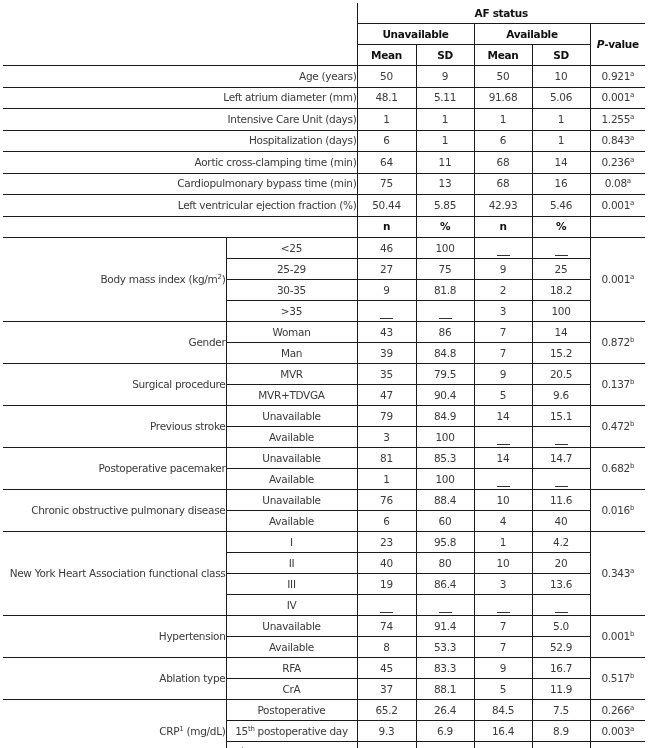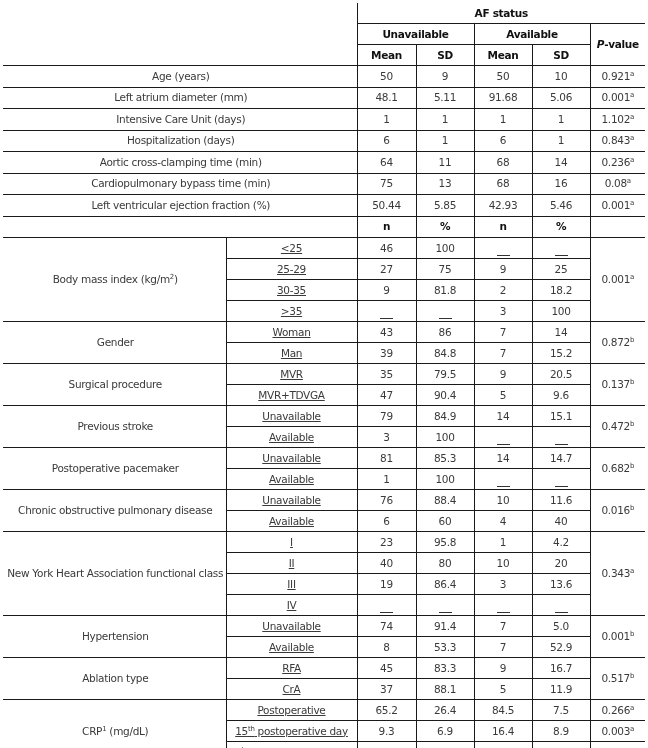--- a/index.html
+++ b/index.html
@@ -1,21 +1,21 @@
 <!DOCTYPE html>
 <html><head>
 <meta charset="utf-8">
 <style>
   html,body{margin:0;padding:0;background:#ffffff;}
   body{width:648px;height:748px;overflow:hidden;font-family:"DejaVu Sans",sans-serif;color:#3a3a3a;}
   table{position:absolute;left:3px;top:3px;width:642px;border-collapse:collapse;table-layout:fixed;font-size:10.5px;letter-spacing:-0.3px;}
   col.c0{width:223px;} col.c1{width:131px;} col.c2{width:59px;} col.c3{width:58px;} col.c4{width:58px;} col.c5{width:58px;} col.c6{width:55px;}
   td,th{padding:0;height:20.5px;line-height:13px;font-weight:normal;text-align:center;vertical-align:middle;border-top:1px solid #1a1a1a;border-bottom:1px solid #1a1a1a;border-left:1px solid #1a1a1a;}
-  td.lbl{text-align:center;padding-left:2px;border-left:none;}
-  td.sub{border-left:1px solid #1a1a1a;text-decoration:underline;}
+  td.lbl{text-align:right;padding-left:2px;border-left:none;}
+  td.sub{border-left:1px solid #1a1a1a;}
   th{font-weight:bold;color:#111;}
   tr.hdr th{height:20px;}
   th.af{border-top:none;}
   td.blank{border-left:none;border-top:none;}
   td.pv{border-right:none;}
   .sup{font-size:7px;vertical-align:super;line-height:0;}
   .ital{font-style:italic;}
   .dash{display:inline-block;width:13px;border-bottom:1px solid #333;height:1px;vertical-align:-6px;}
   tr.sr td{height:20px;}
 </style>
@@ -65,21 +65,21 @@
         <td>91.68</td>
         <td>5.06</td>
         <td class="pv"><span>0.001</span><span class="sup">a</span></td>
       </tr>
       <tr>
         <td class="lbl" colspan="2">Intensive Care Unit (days)</td>
         <td>1</td>
         <td>1</td>
         <td>1</td>
         <td>1</td>
-        <td class="pv"><span>1.102</span><span class="sup">a</span></td>
+        <td class="pv"><span>1.255</span><span class="sup">a</span></td>
       </tr>
       <tr>
         <td class="lbl" colspan="2">Hospitalization (days)</td>
         <td>6</td>
         <td>1</td>
         <td>6</td>
         <td>1</td>
         <td class="pv"><span>0.843</span><span class="sup">a</span></td>
       </tr>
       <tr>

